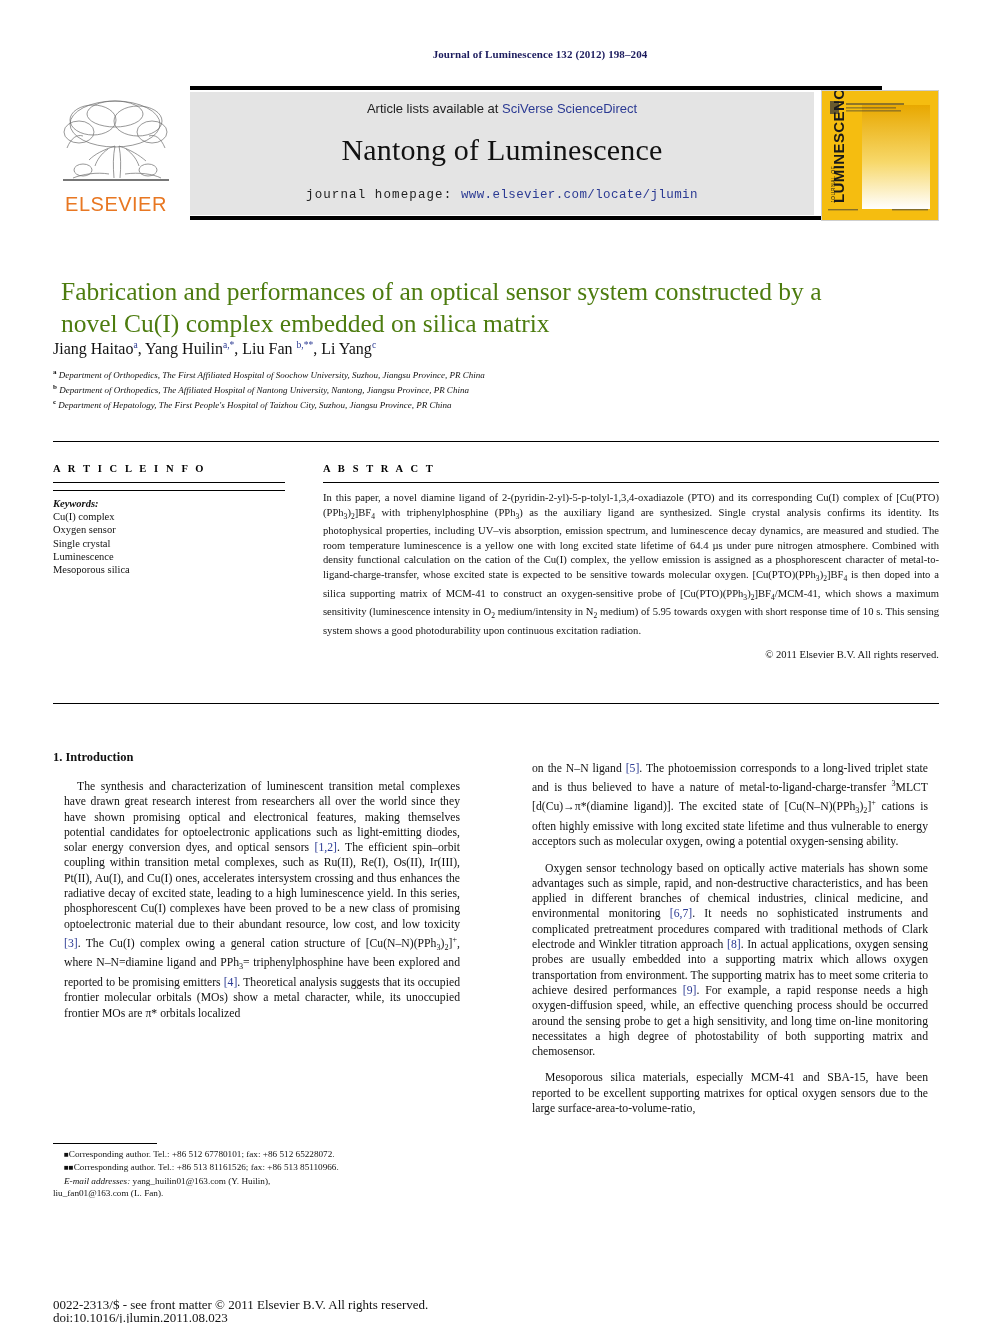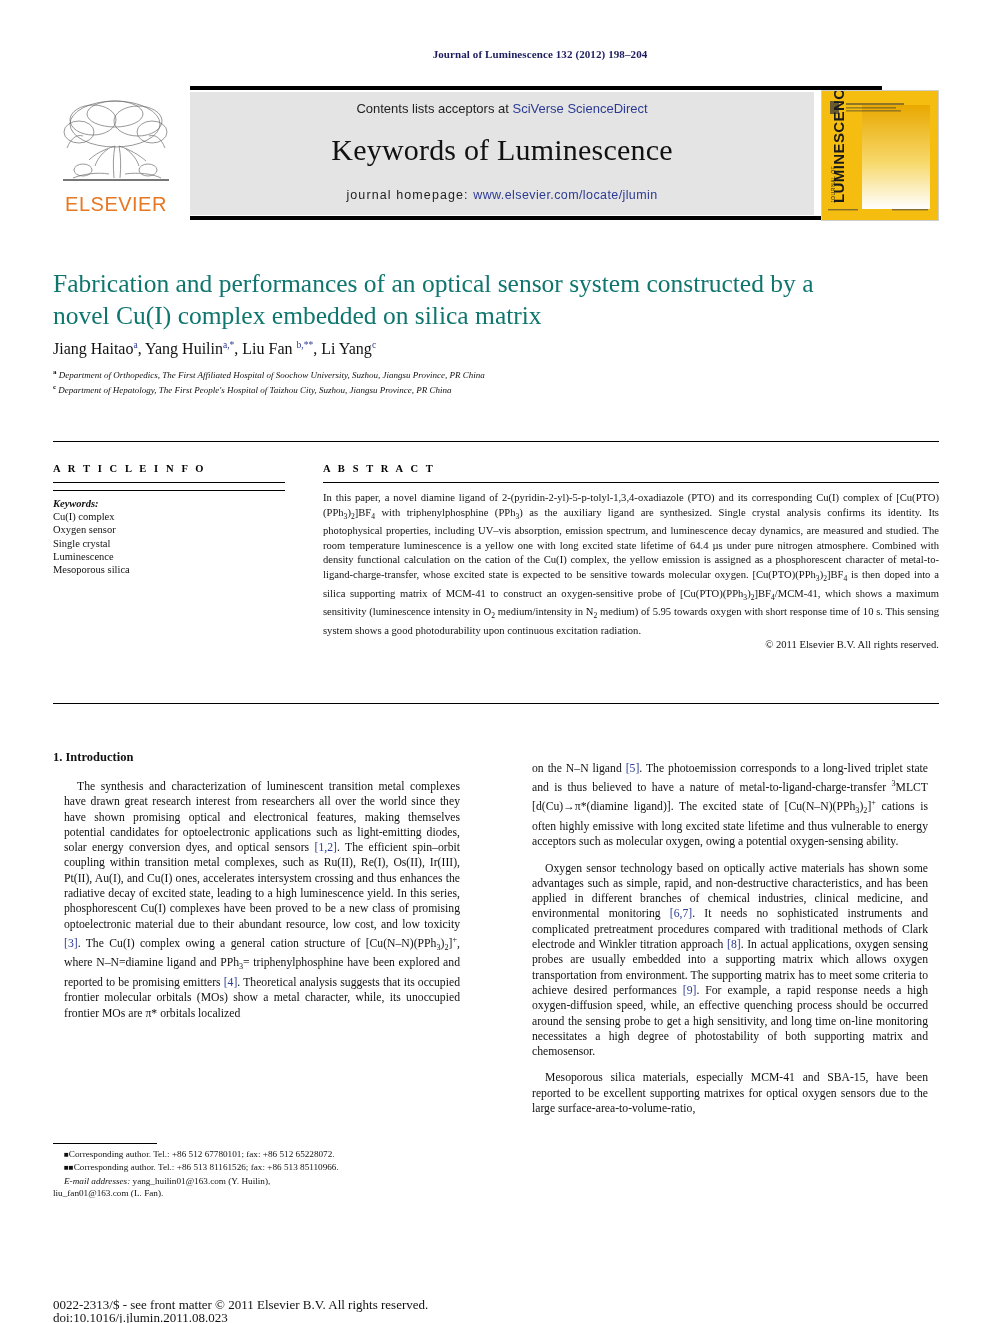--- a/index.html
+++ b/index.html
@@ -92,21 +92,21 @@
     font-size: 30px;
     color: #111;
     letter-spacing: 0.2px;
   }
   .homepage-line {
     position: absolute;
     left: 137px;
     top: 102px;
     width: 624px;
     text-align: center;
-    font-family: Liberation Sans, sans-serif;
+    font-family: Liberation Mono, monospace;
     font-size: 12.5px;
     letter-spacing: 1.1px;
     color: #222;
   }
   .homepage-line .hp-url {
     color: #2b3a93;
     letter-spacing: 0.4px;
   }
 
   
@@ -144,23 +144,23 @@
   }
 
   
   .article-title {
     position: absolute;
     left: 53px;
     top: 268px;
     width: 800px;
     font-size: 25.5px;
     line-height: 32px;
-    color: #0f766e;
+    color: #4d7c0f;
     font-weight: normal;
-    margin: 0;
+    margin: 8px;
   }
   .authors {
     position: absolute;
     left: 53px;
     top: 340px;
     width: 800px;
     font-size: 16px;
     color: #111;
   }
   .authors sup {
@@ -252,21 +252,21 @@
     margin: 4px 0 8px 0;
   }
   .abstract-body {
     font-size: 10.6px;
     line-height: 14.6px;
     text-align: justify;
     color: #111;
   }
   .abstract-body sub { font-size: 7.6px; }
   .copyright-line {
-    margin-top: 0;
+    margin-top: 10px;
     text-align: right;
     font-size: 10.6px;
     color: #111;
   }
 
   
   .section-title {
     font-size: 12.5px;
     font-weight: bold;
     margin: 0 0 14px 0;
@@ -362,24 +362,24 @@
           <ellipse cx="95" cy="76" rx="9" ry="6"></ellipse>
           <path d="M14 54 C18 44 24 40 30 42"></path>
           <path d="M112 54 C108 44 102 40 96 42"></path>
         </g>
         <line x1="10" y1="86" x2="116" y2="86" stroke="#4a4a4a" stroke-width="1.4"></line>
       </svg>
       <div class="elsevier-word">ELSEVIER</div>
     </div>
 
     <div class="contents-line">
-      <span>Contents lists acceptors at </span><a class="sd-link" href="#" style="text-decoration:none">SciVerse ScienceDirect</a>
+      <span>Article lists available at </span><a class="sd-link" href="#" style="text-decoration:none">SciVerse ScienceDirect</a>
     </div>
 
-    <div class="journal-title">Keywords of Luminescence</div>
+    <div class="journal-title">Nantong of Luminescence</div>
 
     <div class="homepage-line">
       <span>journal homepage: </span><a class="hp-url" href="#" style="text-decoration:none">www.elsevier.com/locate/jlumin</a>
     </div>
 
     <div class="cover-thumb">
       <svg width="116" height="129" viewBox="0 0 116 129">
         <rect x="0" y="0" width="116" height="129" fill="#f5bd10"></rect>
         <defs>
           <linearGradient id="covgrad" x1="0" y1="0" x2="0" y2="1">
@@ -404,20 +404,21 @@
       </svg>
     </div>
   </div>
 
   <h1 class="article-title">Fabrication and performances of an optical sensor system constructed by a novel Cu(I) complex embedded on silica matrix</h1>
 
   <div class="authors">Jiang Haitao<sup>a</sup>, Yang Huilin<sup>a,*</sup>, Liu Fan <sup>b,**</sup>, Li Yang<sup>c</sup></div>
 
   <div class="affiliations">
     <div><sup>a</sup> <span>Department of Orthopedics, The First Affiliated Hospital of Soochow University, Suzhou, Jiangsu Province, PR China</span></div>
+    <div><sup>b</sup> <span>Department of Orthopedics, The Affiliated Hospital of Nantong University, Nantong, Jiangsu Province, PR China</span></div>
     <div><sup>c</sup> <span>Department of Hepatology, The First People's Hospital of Taizhou City, Suzhou, Jiangsu Province, PR China</span></div>
   </div>
 
   <div class="panel-rule-top"></div>
   <div class="panel-rule-bottom"></div>
 
   <div class="info-col">
     <div class="col-heading">A R T I C L E   I N F O</div>
     <div class="thin-rule"></div>
     <div class="kw-rule"></div>

